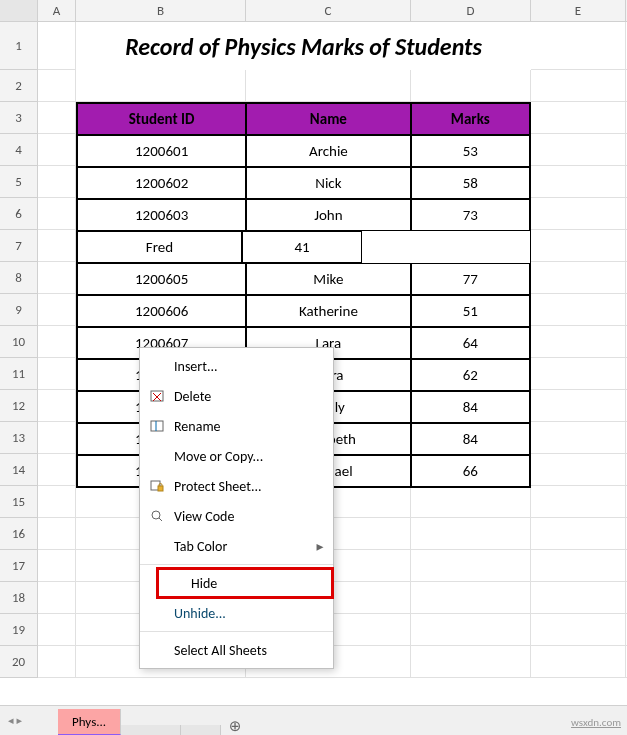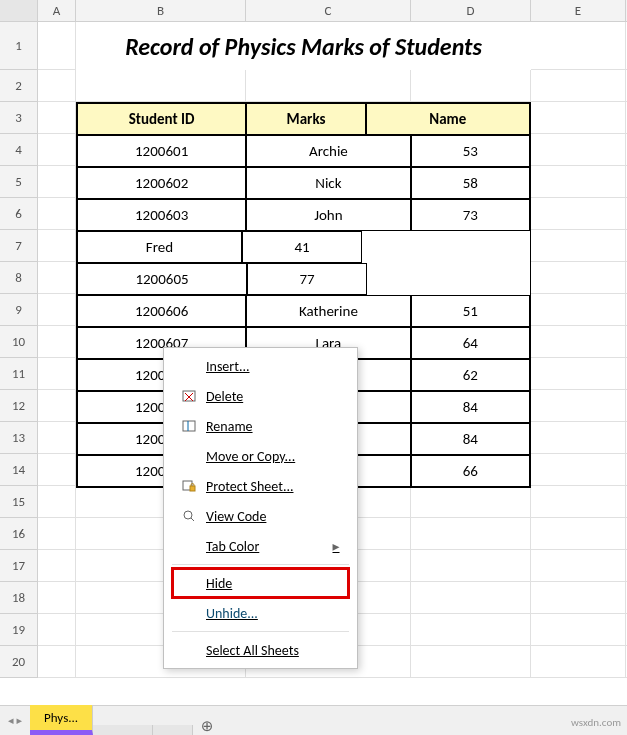--- a/index.html
+++ b/index.html
@@ -95,47 +95,46 @@
       position: absolute;
       top: 80px;
       left: 38px;
       width: 455px;
       border: 1px solid #000;
       background: #fff;
       border-collapse: collapse;
     }
     .dt-row { display: flex; height: 32px; }
     .dt-row.header {
-      background: #fef9c3;
+      background: #a21caf;
       font-weight: bold;
       font-size: 18px;
     }
     .dt-cell {
       border: 1px solid #000;
       display: flex;
       align-items: center;
       justify-content: center;
       font-size: 15px;
     }
     .dt-cell.c1 { width: 170px; }
     .dt-cell.c2 { width: 165px; }
     .dt-cell.c3 { width: 120px; }
 
     
     .ctx-menu {
       position: absolute;
       top: 347px;
-      left: 163px;
+      left: 139px;
       width: 195px;
       background: #fff;
       border: 1px solid #c0c0c0;
       box-shadow: 2px 2px 8px rgba(0,0,0,.2);
       z-index: 10;
-      padding: 3px 8px;
-      text-decoration: underline;
+      padding: 3px 0;
     }
     .ctx-item {
       display: flex;
       align-items: center;
       height: 30px;
       font-size: 14px;
       position: relative;
     }
     .ctx-item.disabled { color: #0c4a6e; }
     .ctx-icon {
@@ -152,20 +151,21 @@
       color: #666;
     }
     .ctx-sep {
       height: 1px;
       background: #e0e0e0;
       margin: 3px 0;
     }
     .ctx-hide {
       outline: 3px solid #d00;
       outline-offset: -2px;
+      margin-left: 17px;
     }
 
     
     .tab-bar {
       position: absolute;
       bottom: 0;
       left: 0;
       right: 0;
       height: 30px;
       background: #f0f0f0;
@@ -181,36 +181,38 @@
     }
     .tab-nav span { font-size: 11px; }
     .tabs { display: flex; align-items: flex-end; height: 100%; }
     .tab {
       padding: 5px 14px;
       font-size: 13px;
       border-right: 1px solid #ccc;
       background: #e6e6e6;
     }
     .tab.active {
-      background: #fde047;
-      border-bottom: 5px solid #8b5cf6;
+      background: #fca5a5;
+      border-bottom: 1px solid #8b5cf6;
       font-weight: 500;
+      margin-left: 28px;
     }
     .tab-add {
       width: 28px;
       text-align: center;
       font-size: 15px;
       color: #666;
     }
     .watermark {
       position: absolute;
       right: 6px;
       bottom: 6px;
       font-size: 11px;
       color: #999;
+      text-decoration: underline;
     }
 
     svg { width: 16px; height: 16px; }
   </style>
 </head>
 <body>
 
 <div class="col-headers">
   <div class="corner"></div>
   <div class="col-h col-A">A</div>
@@ -385,22 +387,22 @@
         <div class="cell col-C"></div>
         <div class="cell col-D"></div>
         <div class="cell col-E"></div>
       </div>
 
     <div class="title-cell">Record of Physics Marks of Students</div>
 
     <div class="data-table">
       <div class="dt-row header">
         <div class="dt-cell c1">Student ID</div>
+        <div class="dt-cell c2">Name</div>
         <div class="dt-cell c3">Marks</div>
-        <div class="dt-cell c2">Name</div>
       </div>
       <div class="dt-row">
           <div class="dt-cell c1">1200601</div>
           <div class="dt-cell c2">Archie</div>
           <div class="dt-cell c3">53</div>
         </div>
       <div class="dt-row">
           <div class="dt-cell c1">1200602</div>
           <div class="dt-cell c2">Nick</div>
           <div class="dt-cell c3">58</div>
@@ -409,20 +411,21 @@
           <div class="dt-cell c1">1200603</div>
           <div class="dt-cell c2">John</div>
           <div class="dt-cell c3">73</div>
         </div>
       <div class="dt-row">
           <div class="dt-cell c2">Fred</div>
           <div class="dt-cell c3">41</div>
         </div>
       <div class="dt-row">
           <div class="dt-cell c1">1200605</div>
+          <div class="dt-cell c2">Mike</div>
           <div class="dt-cell c3">77</div>
         </div>
       <div class="dt-row">
           <div class="dt-cell c1">1200606</div>
           <div class="dt-cell c2">Katherine</div>
           <div class="dt-cell c3">51</div>
         </div>
       <div class="dt-row">
           <div class="dt-cell c1">1200607</div>
           <div class="dt-cell c2">Lara</div>

